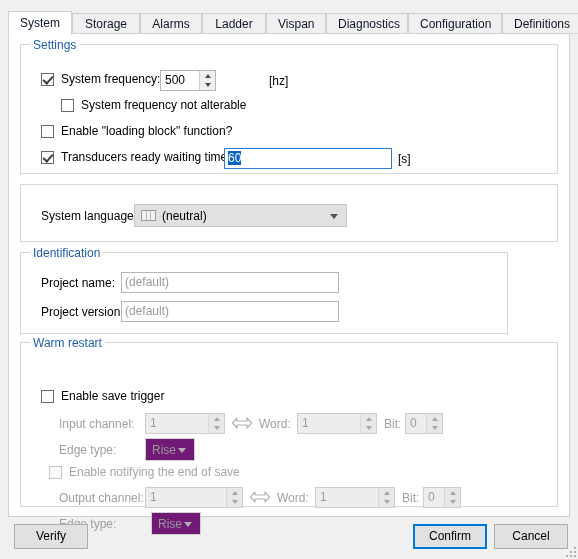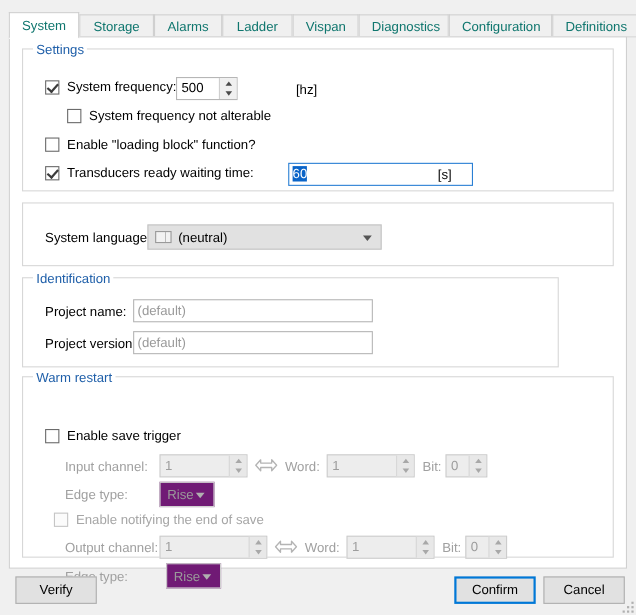--- a/index.html
+++ b/index.html
@@ -22,21 +22,21 @@
   .tab {
     position: absolute;
     top: 2px;
     height: 21px;
     line-height: 20px;
     padding: 0 11px;
     background: #f0f0f0;
     border: 1px solid #d0d0d0;
     border-bottom: 1px solid #d6d6d6;
     font-size: 12px;
-    color: #0f766e;
+    color: #0f172a;
     white-space: nowrap;
     text-align: center;
   }
   .tab.active {
     top: 0;
     height: 24px;
     line-height: 23px;
     background: #ffffff;
     border: 1px solid #d0d0d0;
     border-bottom: 1px solid #ffffff;
@@ -275,21 +275,21 @@
 
     <div class="cb-row" style="left:20px; top:79px;">
       <span class="cbox"></span>
       <span class="cb-label">Enable "loading block" function?</span>
     </div>
 
     <div class="cb-row" style="left:20px; top:105px;">
       <span class="cbox checked"></span>
       <span class="cb-label">Transducers ready waiting time:</span>
     </div>
-    <div class="tinput focused" style="left:203px; top:103px; width:168px;margin-left:38px;">
+    <div class="tinput focused" style="left:203px; top:103px; width:168px;">
       <span class="sel-text">60</span>
     </div>
     <span class="lbl" style="left:377px; top:105px;">[s]</span>
   </div>
 
   <div class="group" style="left:11px; top:150px; width:538px; height:58px;">
     <span class="lbl" style="left:20px; top:22px;">System language:</span>
     <div class="combo" style="left:113px; top:19px; width:213px;">
       <span class="flagicon"></span>
       <span>(neutral)</span>

